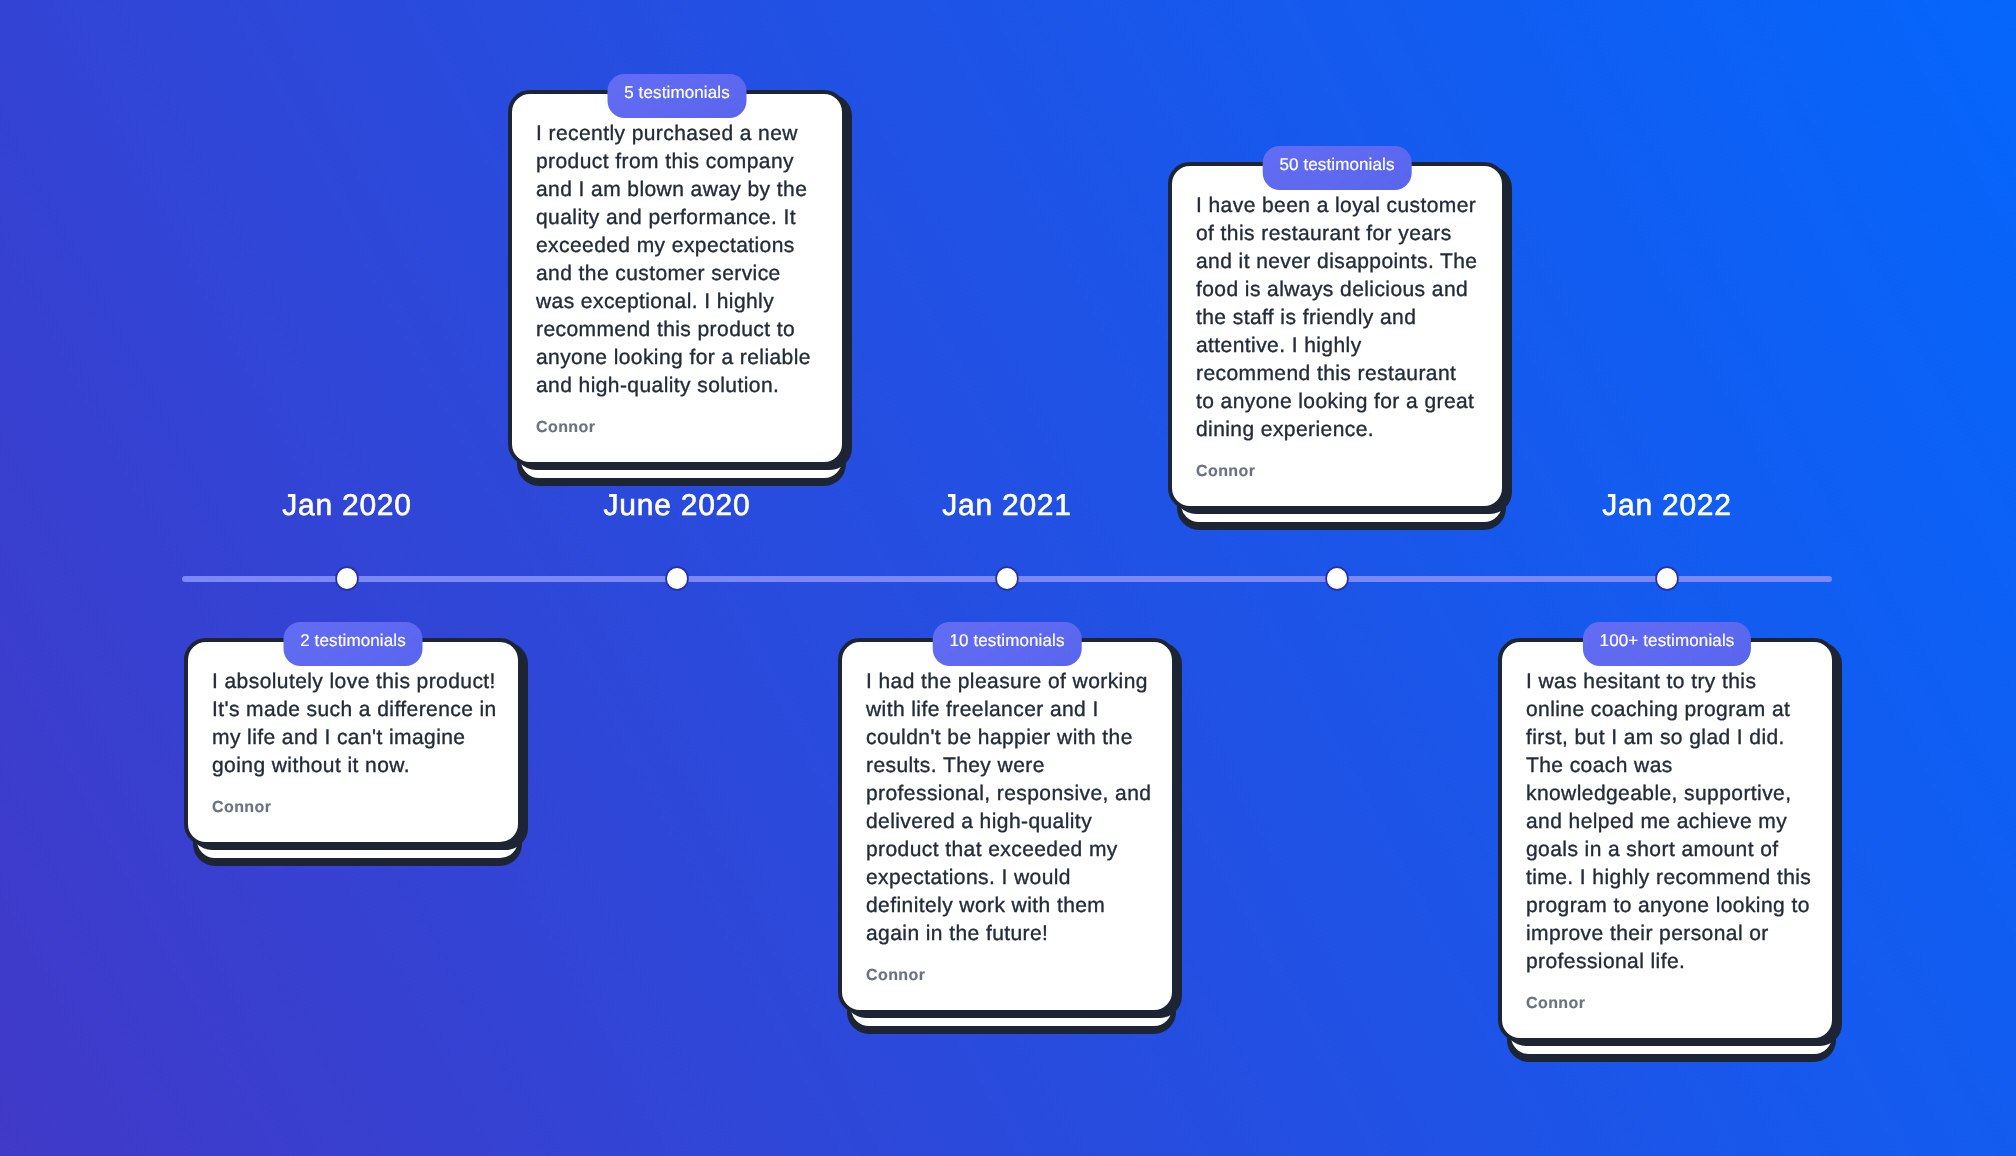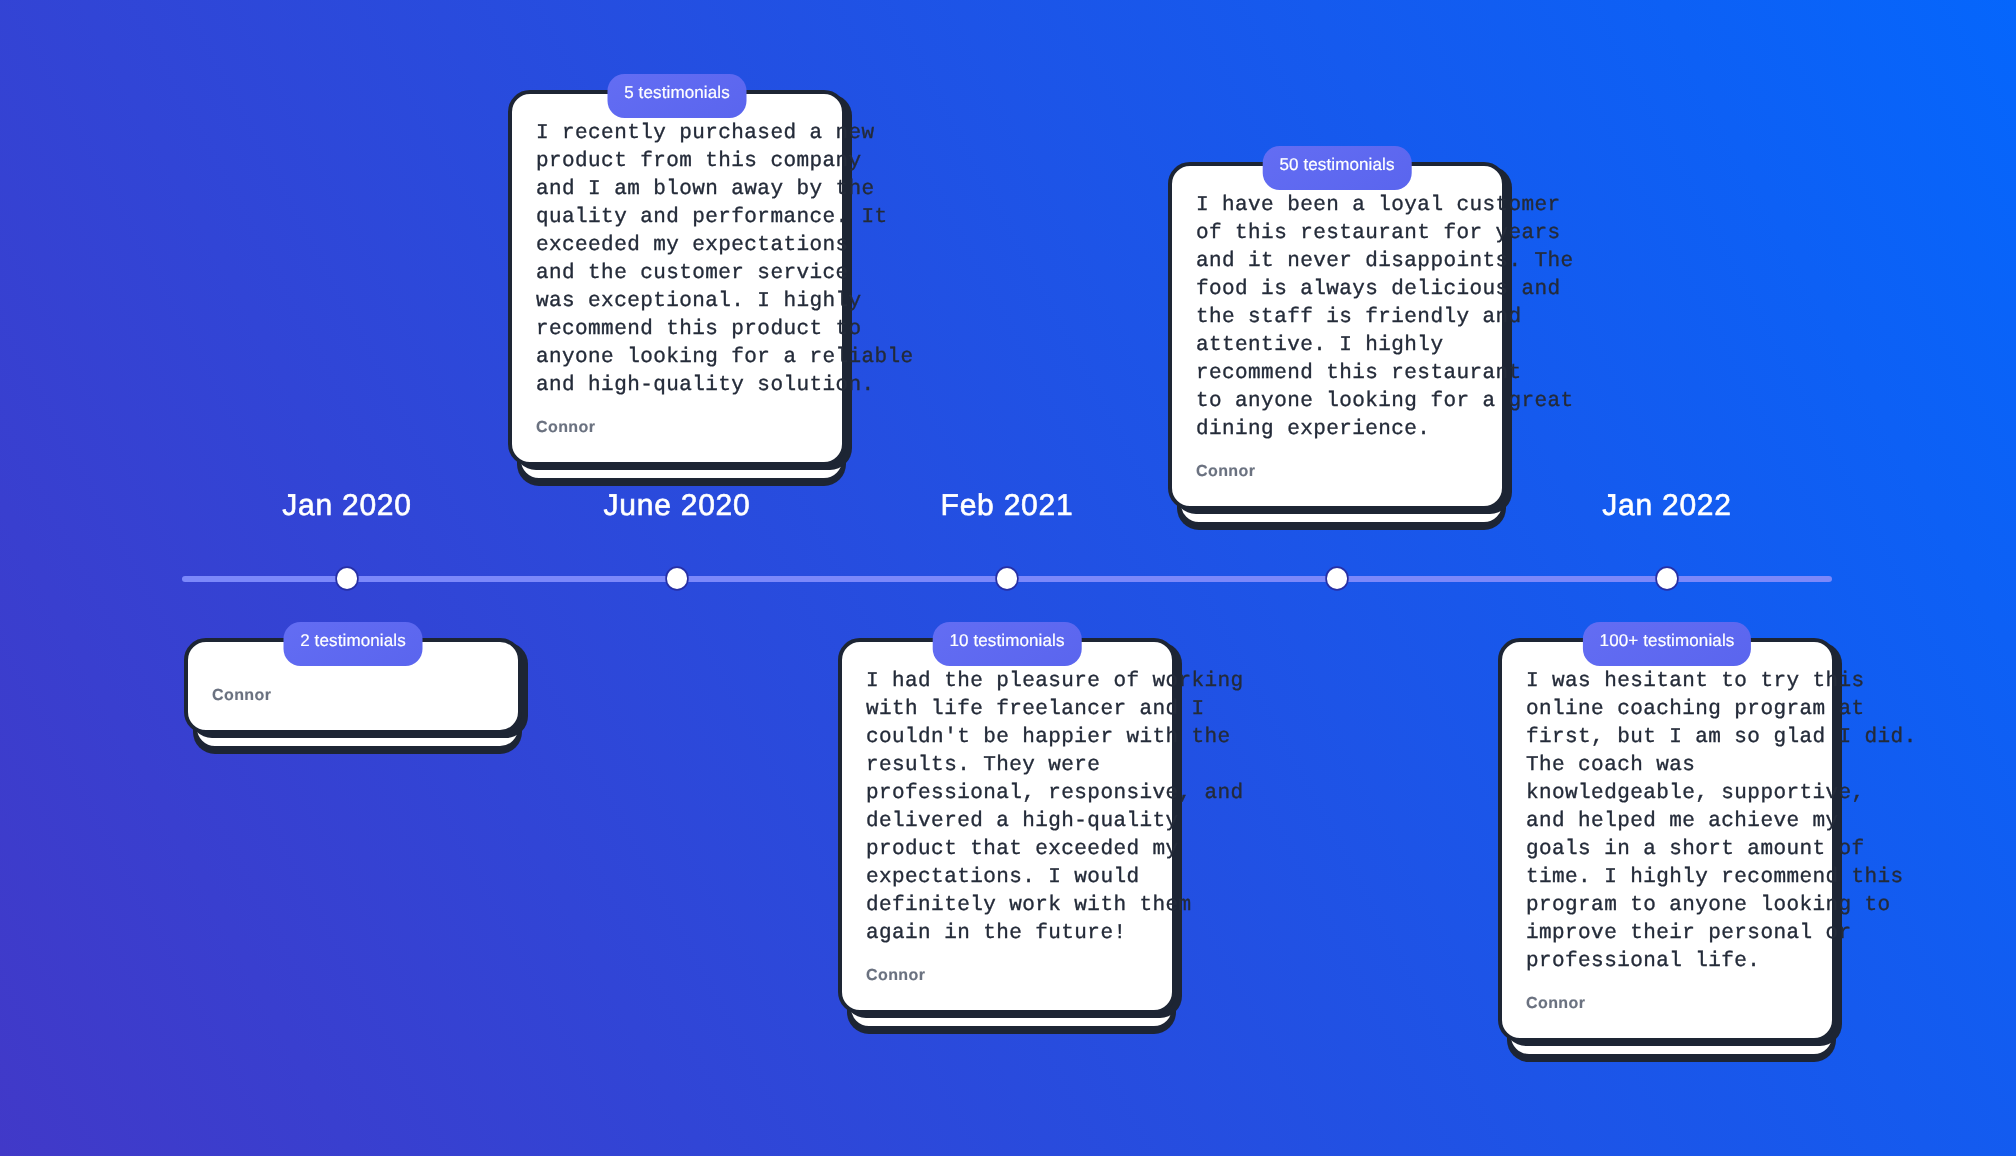--- a/index.html
+++ b/index.html
@@ -27,21 +27,21 @@
   
   .card-wrap{position:absolute;width:338px;}
   .card-stack{position:absolute;box-sizing:border-box;
         left:9px;right:0px;top:16px;bottom:-16px;
         background:#FFFFFF;border:4px solid #1D2534;border-radius:22px;
         box-shadow:0 4px 0 0 #1D2534;}
   .card{position:relative;box-sizing:border-box;width:338px;
         background:#FFFFFF;border:4px solid #1D2534;border-radius:22px;
         padding:25.5px 24px 22.5px 24px;box-shadow:6px 4px 0 0 #1D2534;}
   .quote{font-size:21px;line-height:28px;color:#242B39;margin:0;-webkit-text-stroke:0.35px #242B39;
-         letter-spacing:0.42px;font-family:Liberation Mono, monospace;}
+         letter-spacing:0.42px;}
   .quote span{display:block;white-space:nowrap;}
   .author{font-size:16px;line-height:24px;font-weight:bold;color:#6B7280;-webkit-text-stroke:0.15px #6B7280;
           margin:16px 0 0 0;letter-spacing:0.42px;}
   .badge{position:absolute;left:50%;transform:translateX(-50%);
          height:44px;line-height:38px;border-radius:17px;
          background:linear-gradient(150deg,#636DF3 0%,#5A65EE 100%);
          color:#FFFFFF;font-size:17px;-webkit-text-stroke:0.2px #FFFFFF;
          padding:0 16.7px;white-space:nowrap;z-index:3;letter-spacing:0.12px;
          top:-19.9px;}
 </style>
@@ -53,21 +53,21 @@
   <div id="dots">
       <div class="tl-dot" style="left: 347px;"></div>
       <div class="tl-dot" style="left: 677px;"></div>
       <div class="tl-dot" style="left: 1007px;"></div>
       <div class="tl-dot" style="left: 1337px;"></div>
       <div class="tl-dot" style="left: 1667px;"></div>
     </div>
   <div id="dates">
       <div class="tl-date" style="left: 347px;">Jan 2020</div>
       <div class="tl-date" style="left: 677px;">June 2020</div>
-      <div class="tl-date" style="left: 1007px;">Feb 2021</div>
+      <div class="tl-date" style="left: 1007px;">Jan 2021</div>
       <div class="tl-date" style="left: 1337px;">June 2021</div>
       <div class="tl-date" style="left: 1667px;">Jan 2022</div>
     </div>
   <div id="cards">
       <div class="card-wrap" style="left: 508px; top: 90px;">
         <div class="card-stack"></div>
         <div class="card">
           <div class="badge">5 testimonials</div>
           <p class="quote">
             <span>I recently purchased a new</span>
@@ -99,20 +99,26 @@
             <span>to anyone looking for a great</span>
             <span>dining experience.</span>
           </p>
           <div class="author">Connor</div>
         </div>
       </div>
       <div class="card-wrap" style="left: 184px; top: 638px;">
         <div class="card-stack"></div>
         <div class="card">
           <div class="badge">2 testimonials</div>
+          <p class="quote">
+            <span>I absolutely love this product!</span>
+            <span>It's made such a difference in</span>
+            <span>my life and I can't imagine</span>
+            <span>going without it now.</span>
+          </p>
           <div class="author">Connor</div>
         </div>
       </div>
       <div class="card-wrap" style="left: 838px; top: 638px;">
         <div class="card-stack"></div>
         <div class="card">
           <div class="badge">10 testimonials</div>
           <p class="quote">
             <span>I had the pleasure of working</span>
             <span>with life freelancer and I</span>

